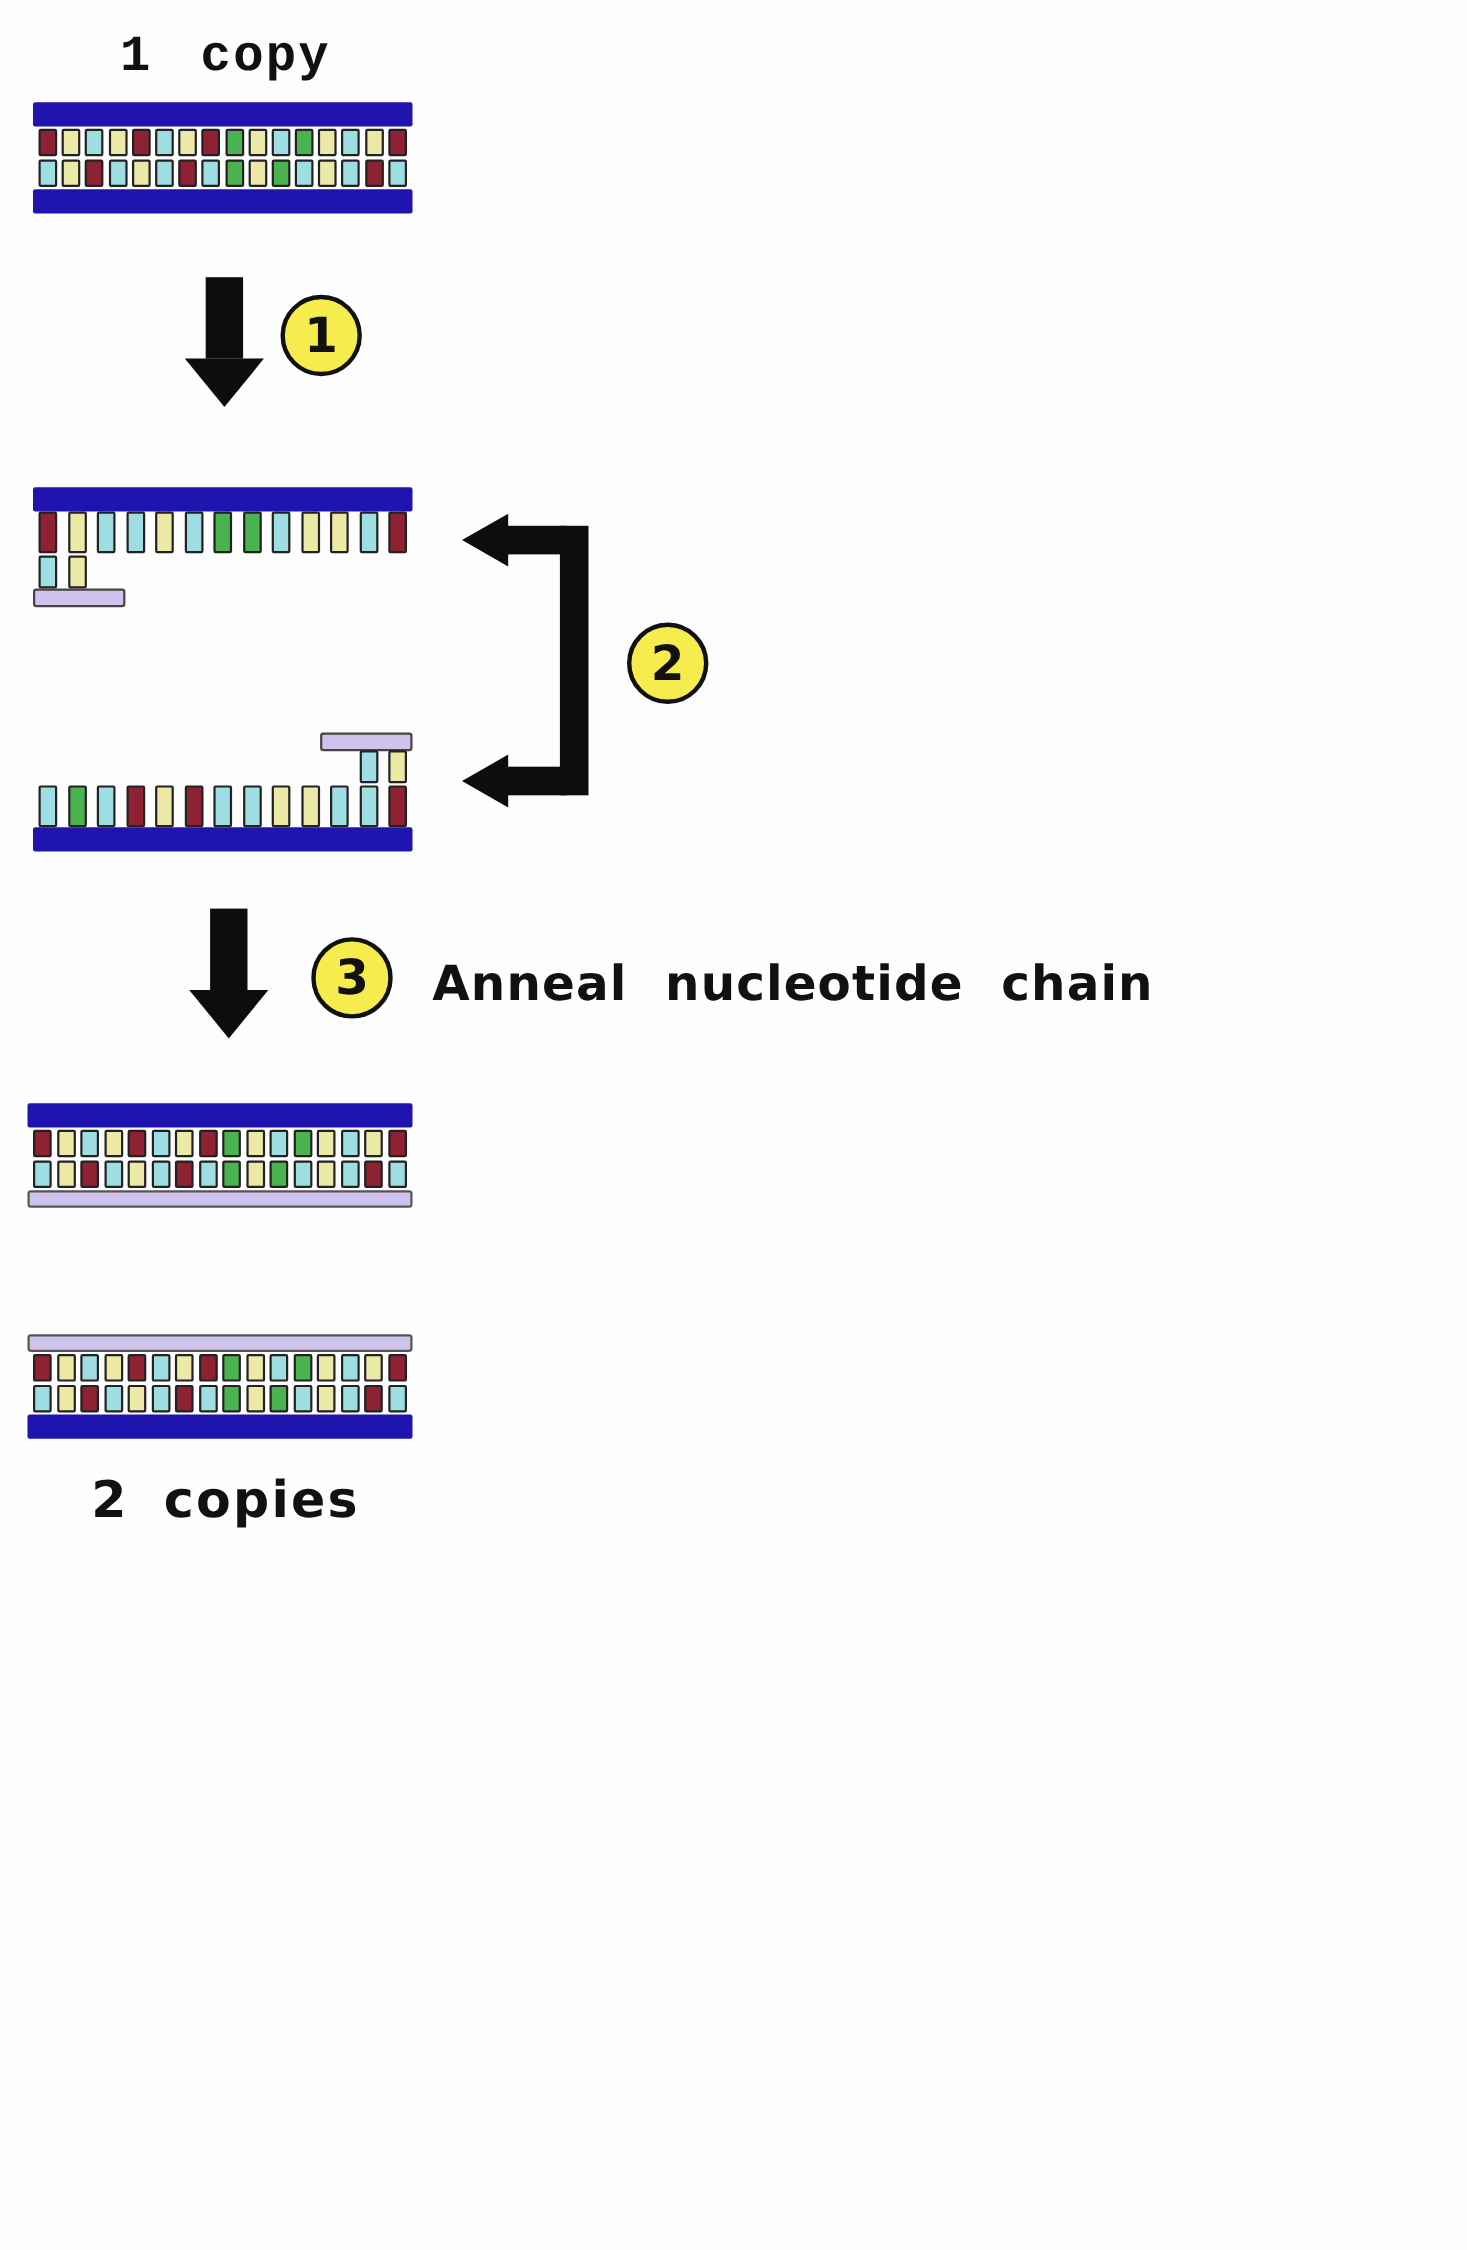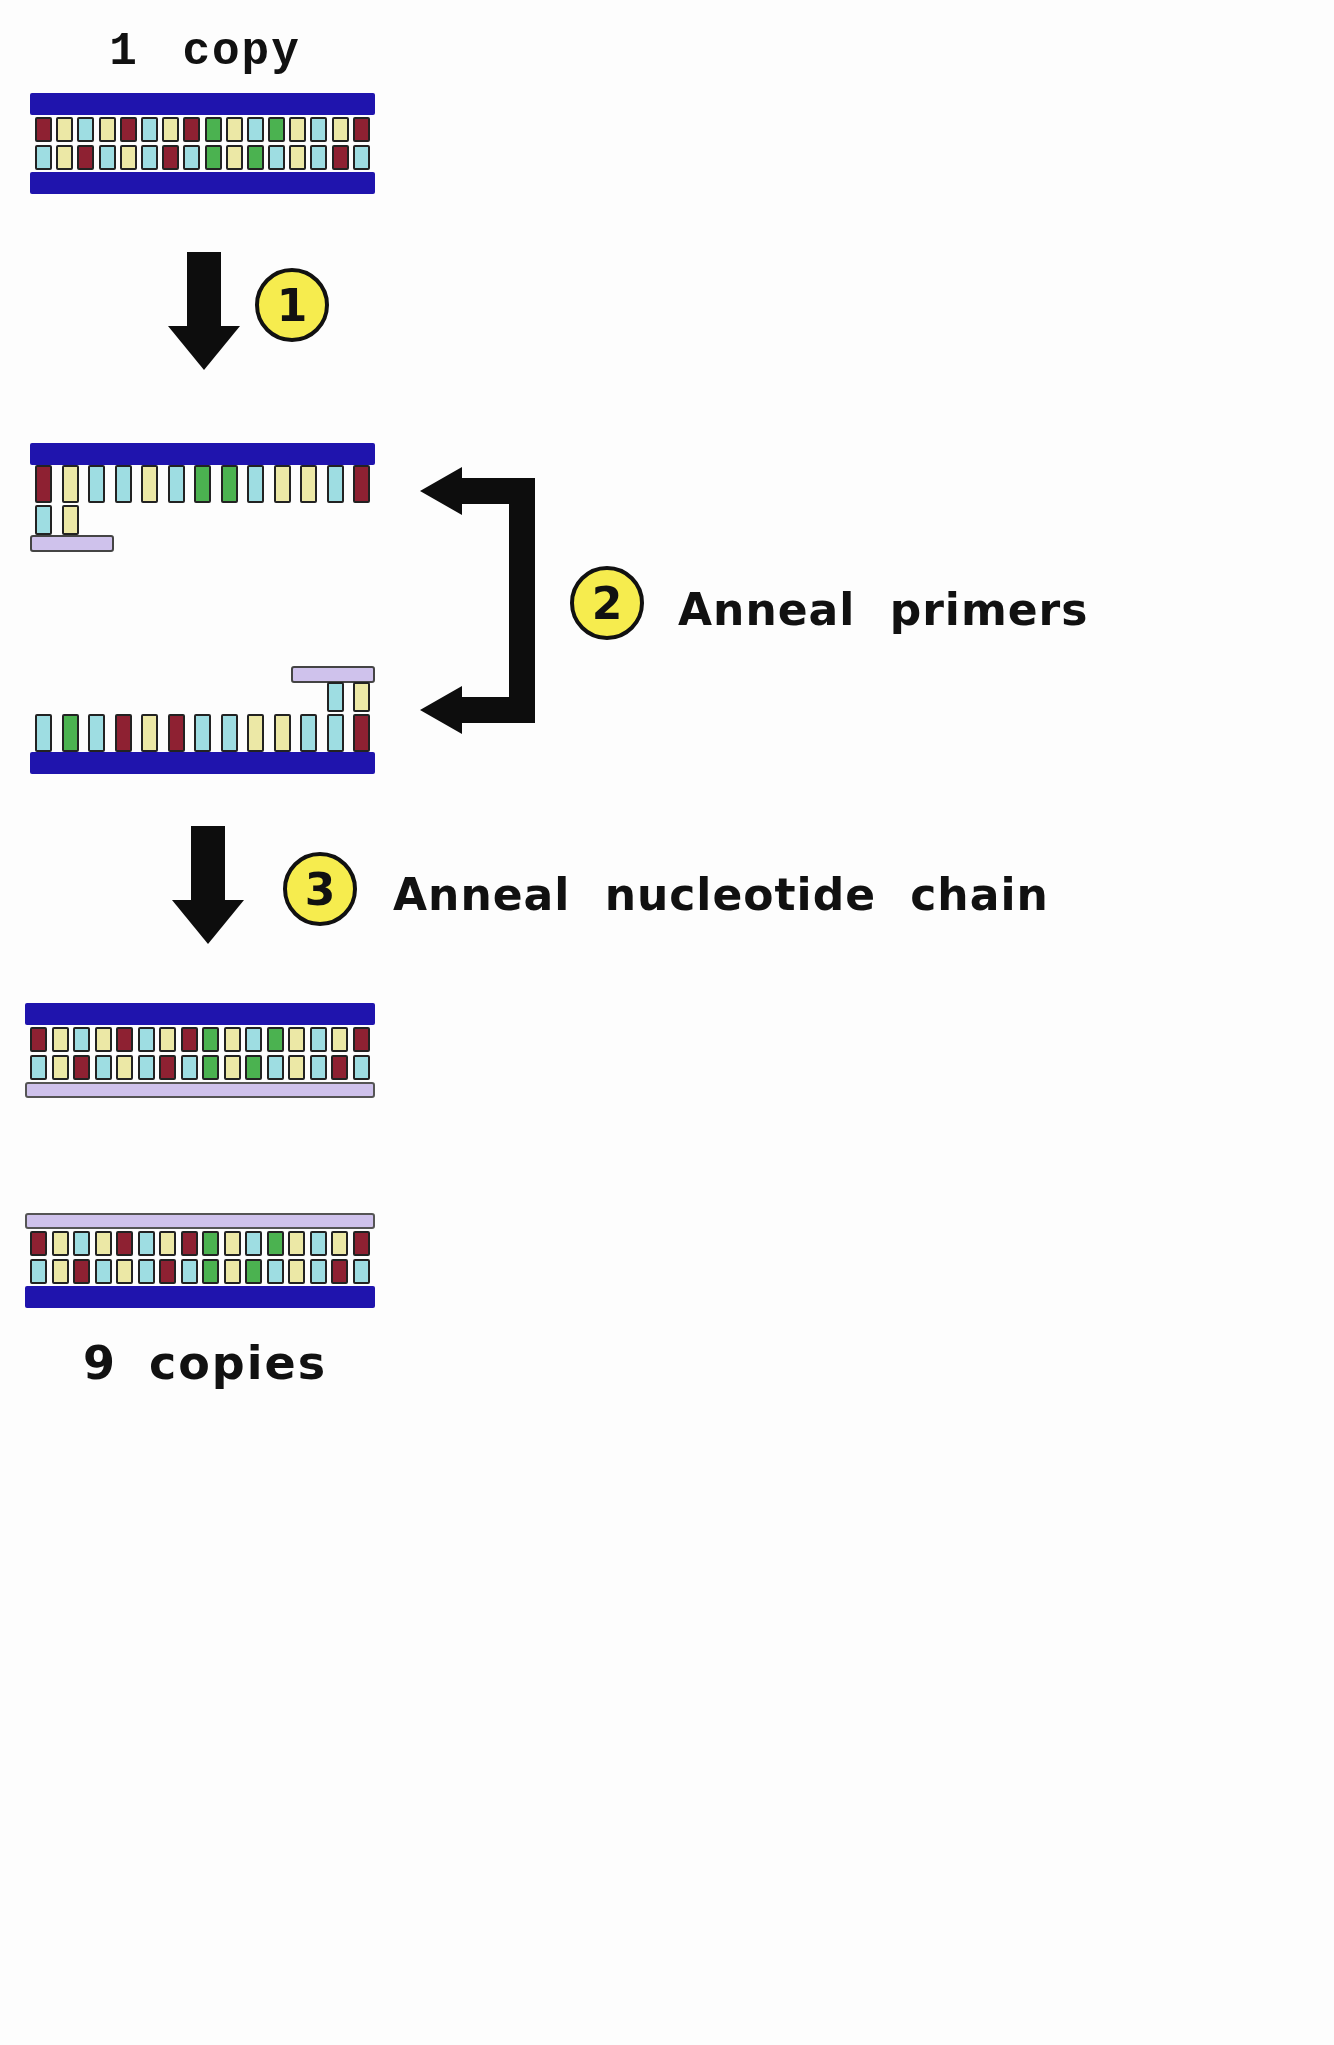--- a/index.html
+++ b/index.html
@@ -189,21 +189,20 @@
   <div class="bracket" style="left:420px;top:478px;">
     <div class="vbar"></div>
     <div class="harm top"></div>
     <div class="harm bottom"></div>
     <div class="ahead top"></div>
     <div class="ahead bottom"></div>
   </div>
   <div class="step-circle" style="left:570px;top:566px;">
     <span>2</span>
   </div>
-  <div class="step-text" style="left:678px;top:584px;">Anneal primers</div>
 
   <div class="strand" style="left:30px;top:666px;width:345px;height:108px;">
     <div class="primer" style="right:0;top:0;width:84px;"></div>
     <div class="strand-row rise">
         <div class="strand-col">
           <div class="base" style="height: 38px; background: rgb(158, 221, 226);"></div>
         </div>
         <div class="strand-col">
           <div class="base" style="height: 38px; background: rgb(75, 178, 80);"></div>
         </div>
@@ -390,15 +389,15 @@
           <div class="base" style="height: 25px; background: rgb(142, 33, 50);"></div>
         </div>
         <div class="pair-col">
           <div class="base" style="height: 25px; background: rgb(142, 33, 50);"></div>
           <div class="base" style="height: 25px; background: rgb(158, 221, 226);"></div>
         </div>
       </div>
     <div class="backbone navy"></div>
   </div>
 
-  <div class="count-label" style="left:55px;top:1336px;">9 copies</div>
+  <div class="count-label" style="left:55px;top:1336px;">2 copies</div>
 
 </div>
 
 </body></html>

